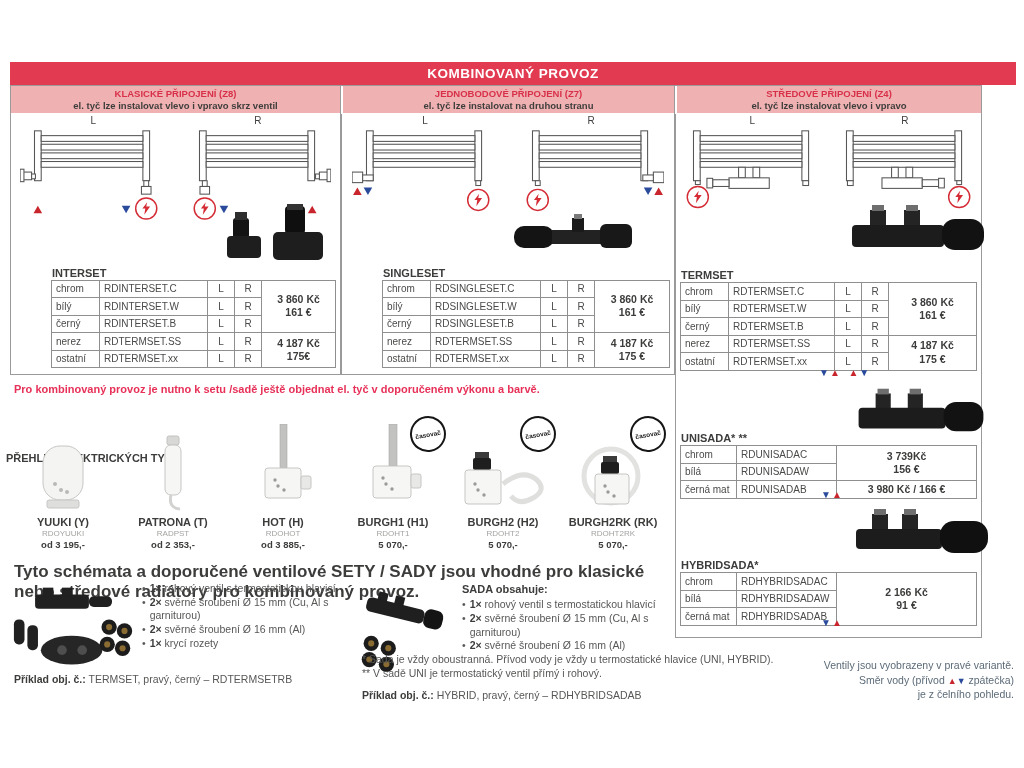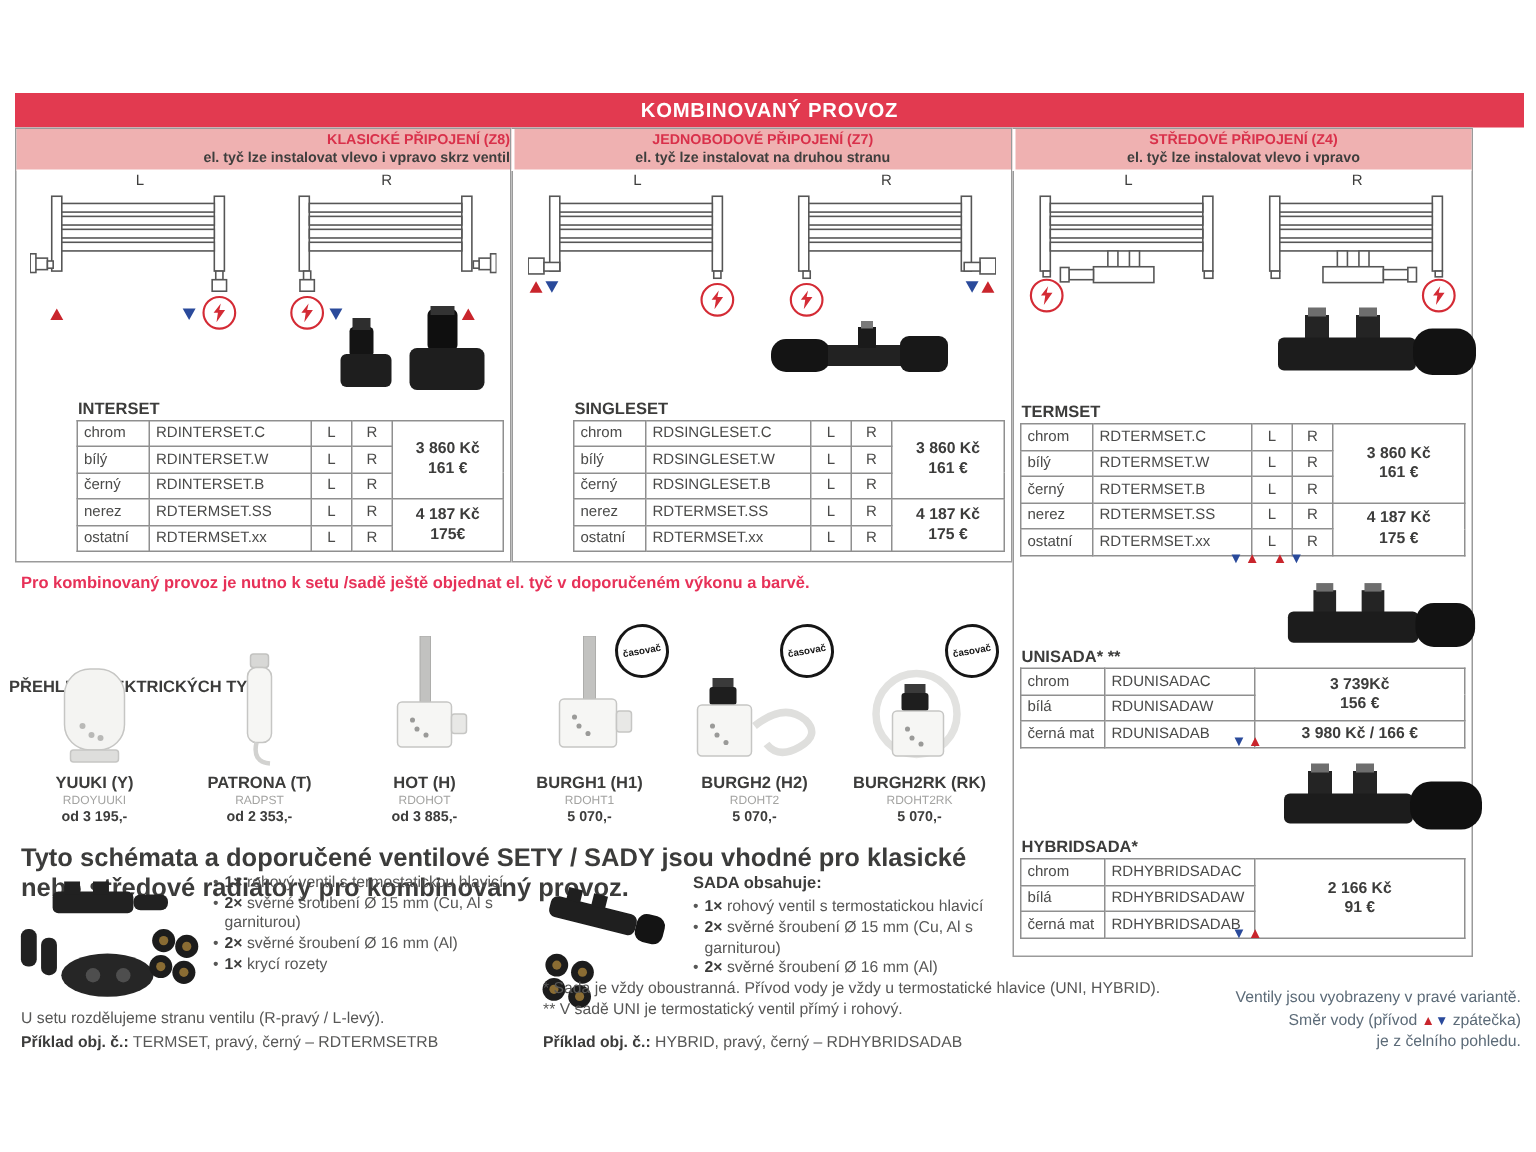--- a/index.html
+++ b/index.html
@@ -8,21 +8,21 @@
   .title-bar{position:absolute;left:10px;top:62px;width:1006px;height:23px;background:#e23a50;
     display:flex;align-items:center;justify-content:center;}
   .title-bar span{color:#fff;font-weight:bold;font-size:13.5px;letter-spacing:.5px;}
   .grid{position:absolute;left:10px;top:85px;width:1006px;}
   .col{position:absolute;top:0;box-sizing:border-box;border:1px solid #9a9a9a;background:#fff;}
   .colL{left:0;width:331px;height:290px;}
   .colM{left:331px;width:334px;height:290px;}
   .colR{left:665px;width:307px;height:553px;}
   .col-head{height:27px;background:#efb1b1;border-bottom:1px solid #fff;text-align:center;
     display:flex;flex-direction:column;justify-content:center;gap:1px;border-left:2px solid #fff;margin-left:-1px;}
-  .colL .col-head{border-left:none;margin-left:0;text-align:right;}
+  .colL .col-head{border-left:none;margin-left:0;}
   .ch-title{color:#d9304a;font-weight:bold;font-size:9.5px;}
   .ch-sub{color:#3e3e3d;font-weight:bold;font-size:9.5px;}
   .diagram{display:flex;justify-content:space-around;padding-top:1px;height:108px;}
   .rad-block{width:152px;text-align:center;}
   .rad-label{font-size:10px;color:#3e3e3d;height:12px;line-height:12px;}
   .rad-svg{width:146px;height:94px;}
   .photo{position:absolute;}
   .tbl-wrap{position:absolute;left:4px;right:4px;}
   .tblBottom{bottom:6px;padding-left:36px;}
   .tbl-name{font-weight:bold;font-size:11px;color:#3c3c3b;margin:0 0 1px 1px;}
@@ -681,21 +681,20 @@
       </div>
     <div class="bullet">
         <span><b>2×</b> <span>svěrné šroubení Ø 15 mm (Cu, Al s garniturou)</span></span>
       </div>
     <div class="bullet">
         <span><b>2×</b> <span>svěrné šroubení Ø 16 mm (Al)</span></span>
       </div>
   </div>
 
   <div class="fnote" style="left:14px;top:672px;width:340px;">
-    <div>U setu rozdělujeme stranu ventilu (R-pravý / L-levý).</div>
     <div><b>Příklad obj. č.:</b> <span>TERMSET, pravý, černý – RDTERMSETRB</span></div>
   </div>
 
   <div class="fnote" style="left:362px;top:652px;width:430px;line-height:1.35;">
     <div>* Sada je vždy oboustranná. Přívod vody je vždy u termostatické hlavice (UNI, HYBRID).</div>
     <div>** V sadě UNI je termostatický ventil přímý i rohový.</div>
     <div style="margin-top:8px;"><b>Příklad obj. č.:</b> <span>HYBRID, pravý, černý – RDHYBRIDSADAB</span></div>
   </div>
 
   <div class="fnote fright">

